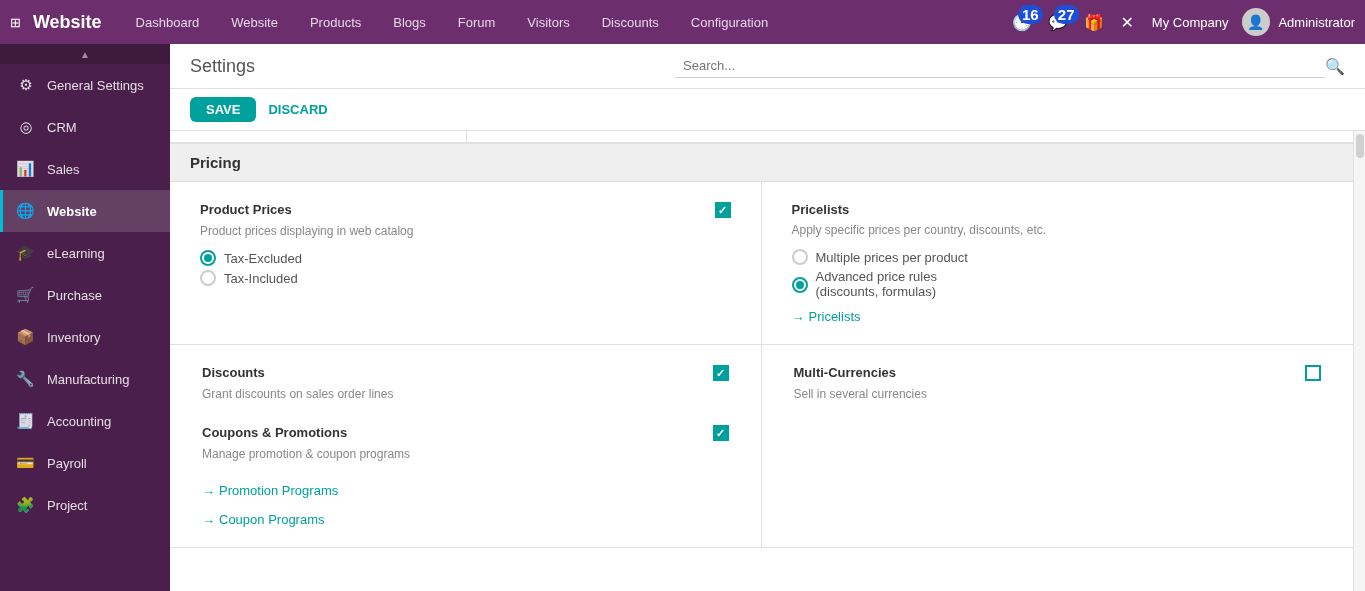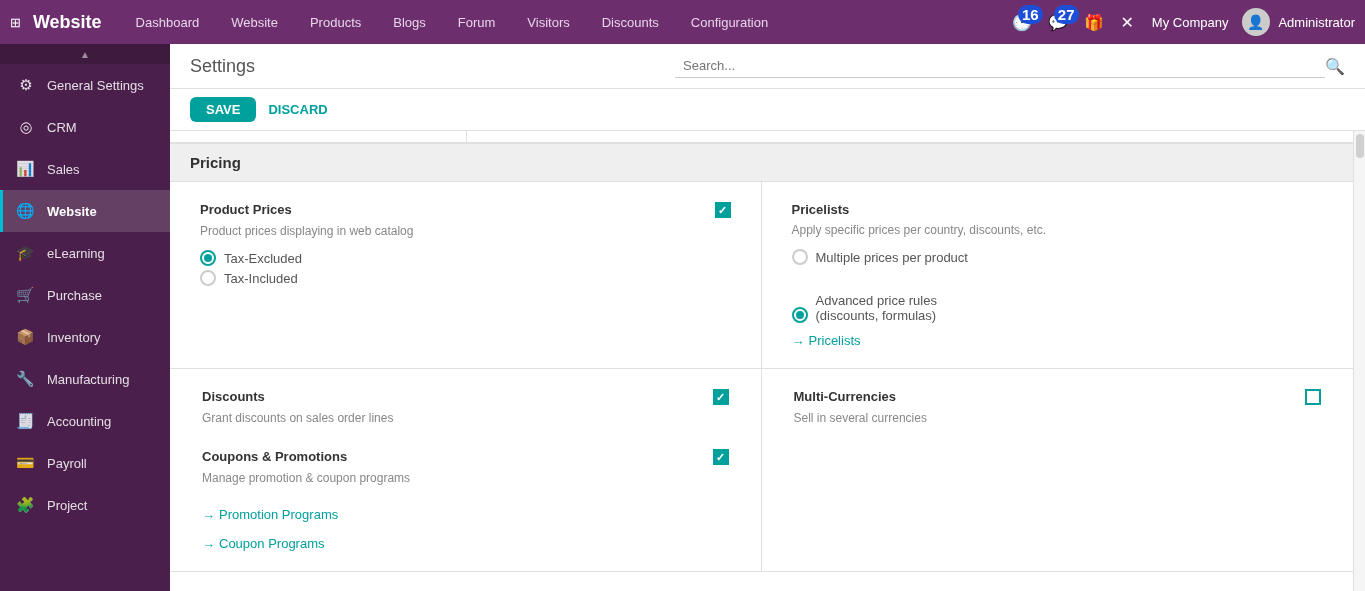--- a/index.html
+++ b/index.html
@@ -358,21 +358,21 @@
           <div class="pricing-cell">
             <div class="pricing-cell-header">
               <span class="pricing-cell-title">Pricelists</span>
             </div>
             <div class="pricing-cell-desc">Apply specific prices per country, discounts, etc.</div>
             <div class="radio-group">
               <div class="radio-item">
                 <div class="radio-circle"></div>
                 <span>Multiple prices per product</span>
               </div>
-              <div class="radio-item" style="align-items:flex-end;margin-top:24px;">
+              <div class="radio-item" style="align-items:center;">
                 <div class="radio-circle selected" style="margin-top:2px;"></div>
                 <span>Advanced price rules<br>(discounts, formulas)</span>
               </div>
             </div>
             <div class="link-arrow">
               <span>→</span>
               <span>Pricelists</span>
             </div>
           </div>
 

